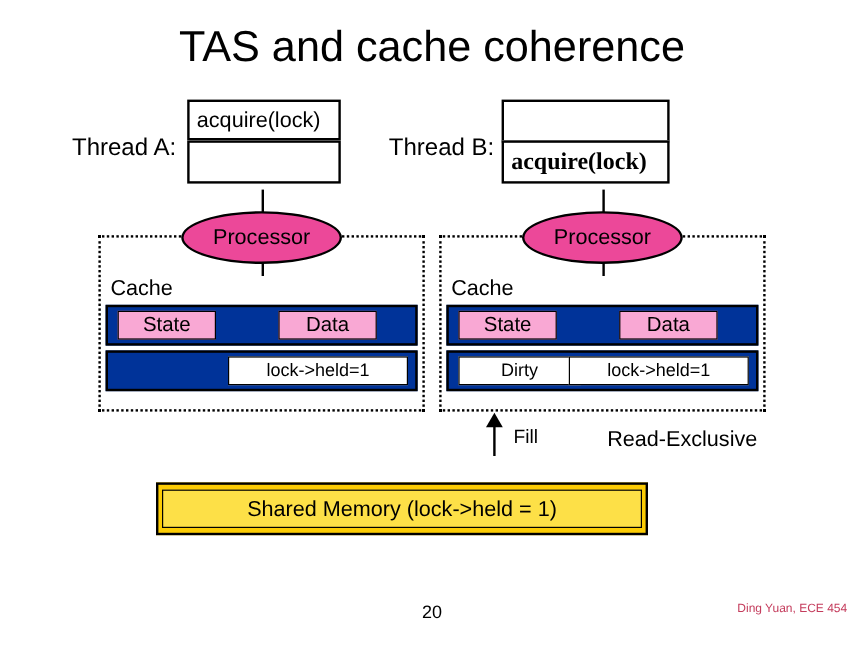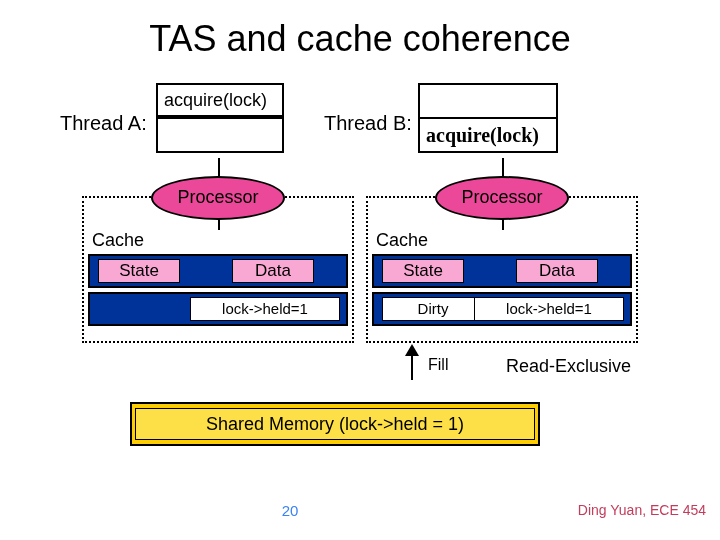--- a/index.html
+++ b/index.html
@@ -148,31 +148,31 @@
     top: 0;
     width: 0;
     height: 0;
     border-left: 7px solid transparent;
     border-right: 7px solid transparent;
     border-bottom: 12px solid #000;
   }
   .pagenum {
     position: absolute;
     left: 0;
-    width: 580px;
+    width: 720px;
     top: 502px;
     text-align: center;
     font-size: 15px;
-    color: #3b82f6;
+    color: #000000;
   }
   .footer-credit {
     position: absolute;
     right: 14px;
     top: 502px;
-    font-size: 14px;
+    font-size: 10px;
     color: #c43c5c;
   }
   .stem {
     position: absolute;
     width: 2px;
     background: #000;
   }
 </style>
 </head>
 <body>

